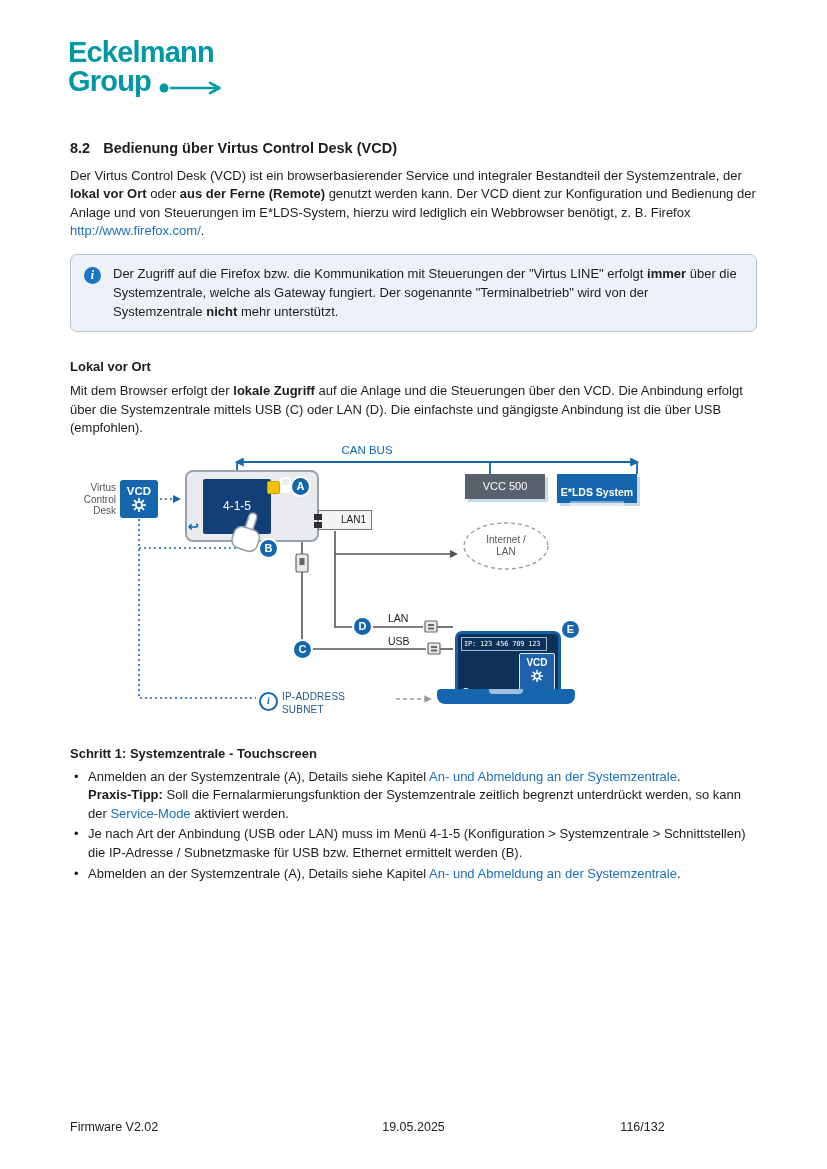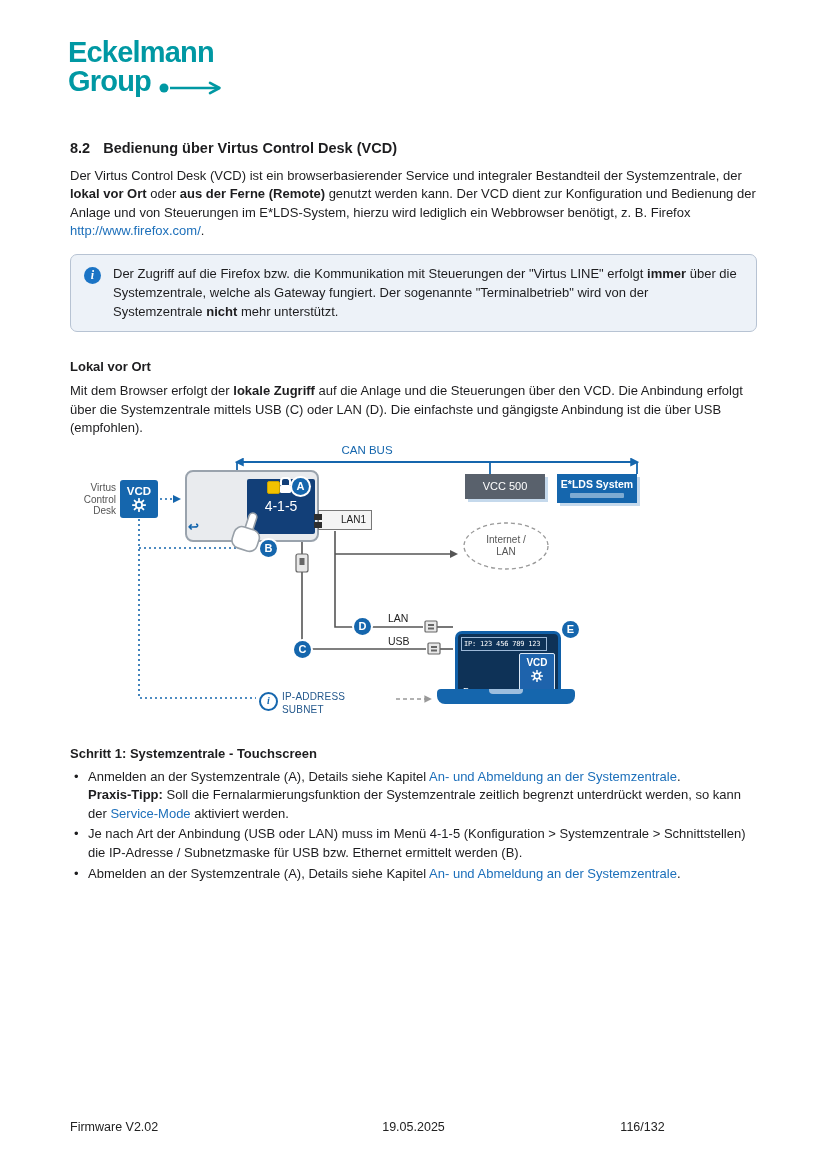--- a/index.html
+++ b/index.html
@@ -33,35 +33,35 @@
   .pre{white-space:pre-line;}
   .badge{position:absolute;width:17px;height:17px;border-radius:50%;background:#1566ad;color:#fff;
          font-size:11px;font-weight:700;line-height:17px;text-align:center;
          box-shadow:0 0 0 2px #fff;z-index:6;}
   .vcdbox{left:50px;top:34px;width:38px;height:38px;background:#1566ad;border-radius:3px;z-index:3;
           display:flex;flex-direction:column;align-items:center;justify-content:center;gap:1px;color:#fff;}
   .vcdbox .t{font-size:11.5px;font-weight:700;}
   .device{left:115px;top:24px;width:130px;height:68px;background:#e9ebee;border:2px solid #9aa3ad;
           border-radius:8px;z-index:2;}
   .screen{position:absolute;left:16px;top:7px;width:68px;height:55px;background:#123f78;border-radius:2px;
-          display:flex;align-items:center;justify-content:center;color:#fff;font-size:14px;margin-left:44px;}
+          display:flex;align-items:center;justify-content:center;color:#fff;font-size:12px;}
   .ylw{left:197px;top:35px;width:11px;height:11px;background:#f2c200;border:1px solid #caa100;
        border-radius:2px;z-index:4;}
   .lock{left:210px;top:31px;z-index:4;}
   .lock .shackle{width:7px;height:6px;border:2px solid #fff;border-bottom:none;border-radius:4px 4px 0 0;margin:0 auto;}
   .lock .lbody{width:11px;height:8px;background:#fff;border-radius:1.5px;}
   .backicon{left:118px;top:73px;font-size:13px;font-weight:700;color:#1566ad;z-index:4;}
   .lan1{left:248px;top:64px;width:54px;height:20px;background:#f4f4f4;border:1.5px solid #777;
         z-index:3;font-size:10px;color:#222;text-align:right;line-height:18px;padding-right:5px;box-sizing:border-box;}
   .port{position:absolute;width:8px;height:6px;background:#2e2e2e;left:-5px;}
   .vcc{left:395px;top:28px;width:80px;height:25px;background:#59616c;color:#fff;font-size:11px;
        display:flex;align-items:center;justify-content:center;z-index:3;box-shadow:3px 3px 0 rgba(150,185,220,.55);}
   .elds{left:487px;top:28px;width:80px;height:29px;background:#1566ad;color:#fff;z-index:3;
         box-shadow:3px 3px 0 rgba(150,185,220,.55);text-align:center;}
-  .elds .t{font-size:10.5px;font-weight:700;padding-top:4px;}
+  .elds .t{font-size:10.5px;font-weight:700;padding-top:12px;}
   .elds .strip{margin:3px auto 0;width:54px;height:5px;background:rgba(255,255,255,.45);border-radius:1px;}
   .cloudlbl{left:402px;top:88px;width:68px;font-size:10px;color:#555;text-align:center;line-height:1.25;z-index:3;}
   .canlbl{left:252px;top:-2px;width:90px;text-align:center;font-size:11.5px;color:#1566ad;z-index:3;}
   .virtuslbl{left:0;top:36px;width:46px;text-align:right;font-size:10px;color:#555;line-height:1.18;z-index:3;}
   .conlbl{font-size:10.5px;color:#222;z-index:3;}
   .lap-screen{left:385px;top:172px;width:100px;height:66px;background:#0e3257;border:3px solid #1160a8;
         border-radius:7px 7px 2px 2px;z-index:4;box-sizing:content-box;margin-top:13px;}
   .ip-bar{position:absolute;left:3px;top:3px;width:80px;height:12px;border:1px solid #9db9d8;color:#fff;
         font-family:"DejaVu Sans Mono",monospace;font-size:7px;line-height:12px;padding:0 2px;
         white-space:nowrap;overflow:hidden;letter-spacing:-0.2px;}

